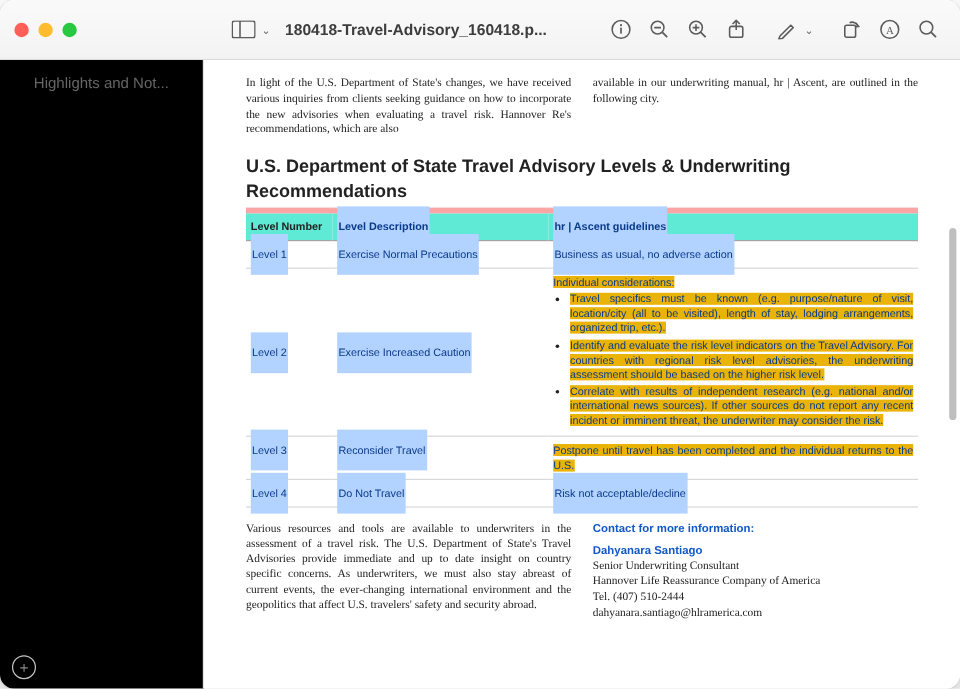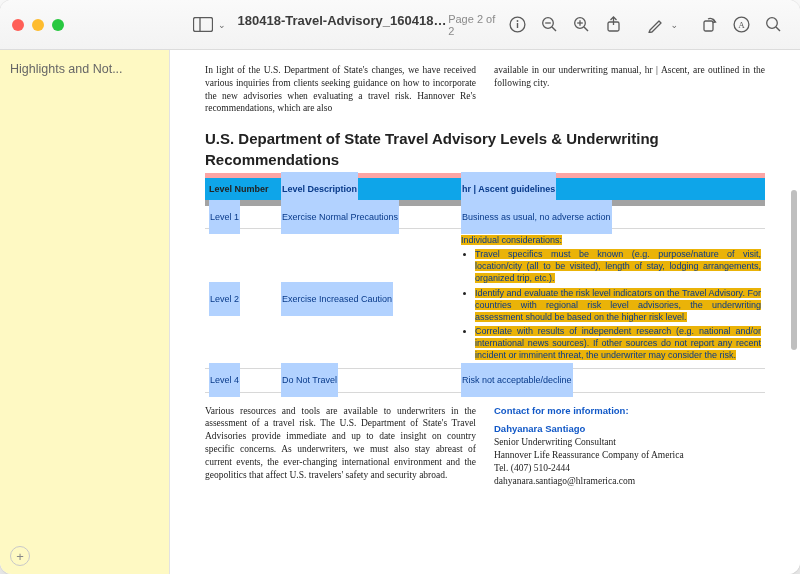--- a/index.html
+++ b/index.html
@@ -46,28 +46,29 @@
   .title-line { font-size: 13px; font-weight: 600; color: #3c3c3c; white-space: nowrap; overflow: hidden; text-overflow: ellipsis; }
   .subtitle-line { font-size: 11px; color: #8a8a8a; }
   .chev { font-size: 9px; color: #6a6a6a; margin-left: -2px; margin-right: 4px; }
   .main {
     flex: 1;
     display: flex;
     min-height: 0;
   }
   .sidebar {
     width: 170px;
-    background: #fef9c3;
+    background: #000000;
     border-right: 1px solid #e2e2e2;
     display: flex;
     flex-direction: column;
     padding: 8px 10px;
     font-size: 12.5px;
     color: #666;
     position: relative;
+    align-items: center;
   }
   .sidebar-item { white-space: nowrap; overflow: hidden; text-overflow: ellipsis; padding: 4px 0; }
   .sidebar-add {
     position: absolute; bottom: 8px; left: 10px;
     width: 20px; height: 20px; border: 1px solid #c8c8c8;
     border-radius: 50%; display: flex; align-items: center; justify-content: center;
     color: #888; font-size: 13px;
   }
   .content {
     flex: 1;
@@ -100,22 +101,22 @@
     width: 100%;
     border-collapse: collapse;
     font-family: Arial, sans-serif;
     font-size: 9px;
     margin-top: 0;
   }
   table.advisory th {
     text-align: left;
     font-weight: 700;
     padding: 5px 4px;
-    border-bottom: 6px solid #a3a3a3;
-    background: #0ea5e9;
+    border-bottom: 1px solid #a3a3a3;
+    background: #5eead4;
     vertical-align: bottom;
   }
   table.advisory td {
     padding: 5px 4px;
     border-bottom: 1px solid #d8d8d8;
     vertical-align: top;
   }
   table.advisory td:nth-child(1) { width: 72px; }
   table.advisory td:nth-child(2) { width: 180px; }
   .hl { background: #b2d2ff; color: #083a8a; padding: 12px 1px; }
@@ -149,21 +150,20 @@
         <svg width="20" height="15" viewBox="0 0 20 15">
             <rect x="0.5" y="0.5" width="19" height="14" rx="2" fill="none" stroke="#5b5b5b" stroke-width="1.3"></rect>
             <line x1="7" y1="0.5" x2="7" y2="14.5" stroke="#5b5b5b" stroke-width="1.3"></line>
           </svg>
       </div>
       <span class="chev">⌄</span>
     </div>
 
     <div class="title-block">
       <span class="title-line">180418-Travel-Advisory_160418.p...</span>
-      <span class="subtitle-line">Page 2 of 2</span>
     </div>
 
     <div class="tb-group">
       <div class="tb-btn">
         <svg width="17" height="17" viewBox="0 0 17 17">
             <circle cx="8.5" cy="8.5" r="7.4" fill="none" stroke="#5b5b5b" stroke-width="1.3"></circle>
             <circle cx="8.5" cy="5" r="0.9" fill="#5b5b5b"></circle>
             <rect x="7.8" y="7" width="1.4" height="5" fill="#5b5b5b"></rect>
           </svg>
       </div>
@@ -254,20 +254,25 @@
               <td style="vertical-align:middle"><span class="hl">Level 2</span></td>
               <td style="vertical-align:middle"><span class="hl">Exercise Increased Caution</span></td>
               <td class="guide-cell">
                 <span class="hlb">Individual considerations:</span>
                 <ul>
                   <li><span class="hlb">Travel specifics must be known (e.g. purpose/nature of visit, location/city (all to be visited), length of stay, lodging arrangements, organized trip, etc.).</span></li>
                   <li><span class="hlb">Identify and evaluate the risk level indicators on the Travel Advisory. For countries with regional risk level advisories, the underwriting assessment should be based on the higher risk level.</span></li>
                   <li><span class="hlb">Correlate with results of independent research (e.g. national and/or international news sources). If other sources do not report any recent incident or imminent threat, the underwriter may consider the risk.</span></li>
                 </ul>
               </td>
+            </tr>
+            <tr>
+              <td><span class="hl">Level 3</span></td>
+              <td><span class="hl">Reconsider Travel</span></td>
+              <td class="guide-cell"><span class="hlb">Postpone until travel has been completed and the individual returns to the U.S.</span></td>
             </tr>
             <tr>
               <td><span class="hl">Level 4</span></td>
               <td><span class="hl">Do Not Travel</span></td>
               <td class="guide-cell"><span class="hl">Risk not acceptable/decline</span></td>
             </tr>
           </tbody>
         </table>
 
         <div class="two-col" style="margin-top:12px">

